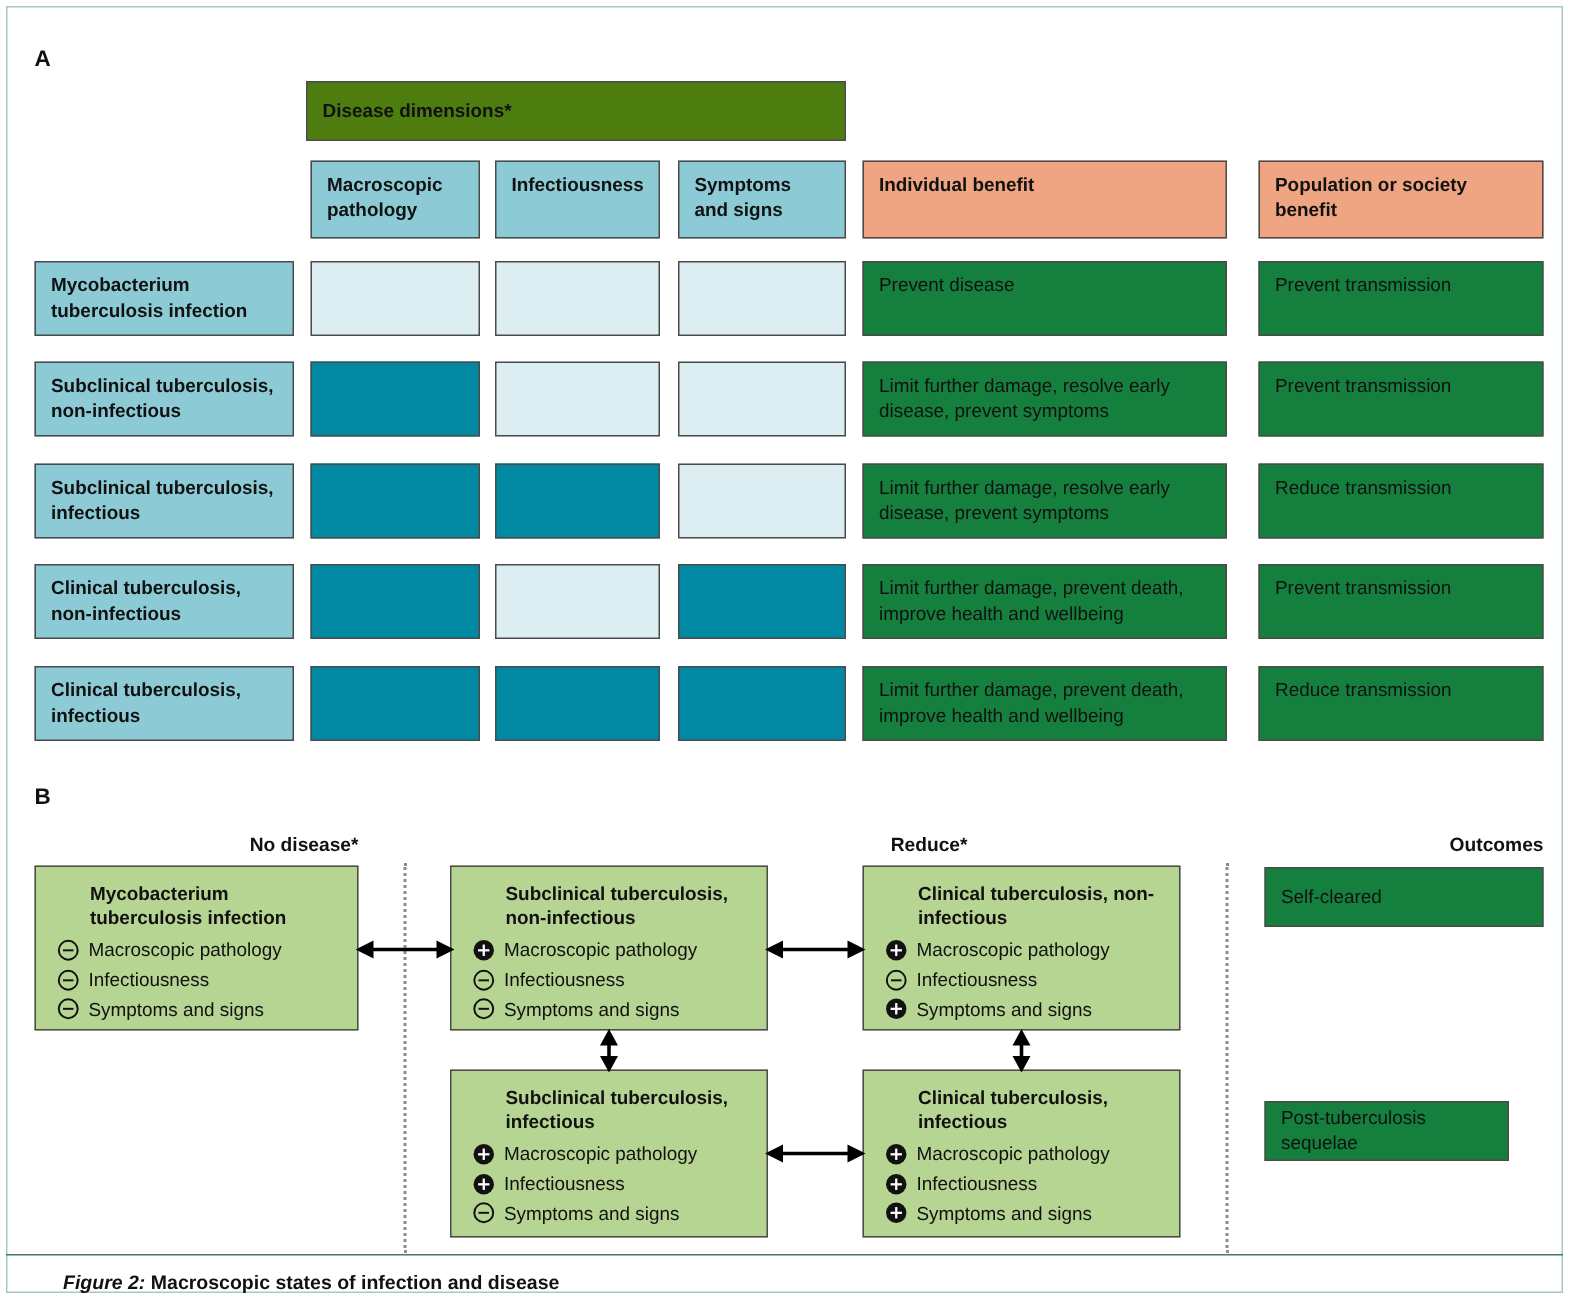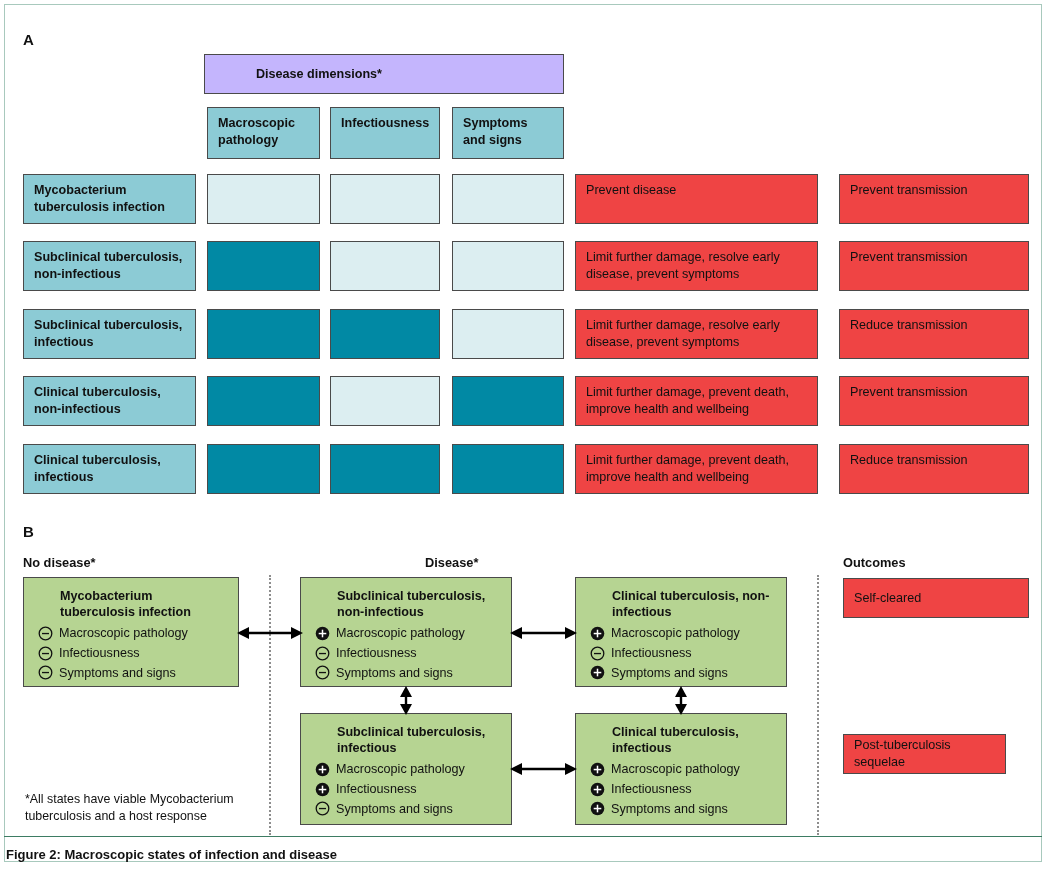--- a/index.html
+++ b/index.html
@@ -29,33 +29,33 @@
   .box .txt{
     padding:7px 10px;
     font-size:12.6px;
     line-height:1.33;
   }
   .bold .txt{font-weight:bold;}
   .teal-head{background:#8ccbd5;}
   .salmon-head{background:#efa582;}
   .teal-dark{background:#0189a4;}
   .teal-light{background:#dceef1;}
-  .peach{background:#ef4444;}
-  .white{background:#c4b5fd;padding-left:41px;}
+  .peach{background:#15803d;}
+  .white{background:#4d7c0f;}
   .it{}
   
   .panel-letter{
     position:absolute;
     font-size:15px;font-weight:bold;
   }
   
   .col-title{
     position:absolute;
     font-size:12.8px;font-weight:bold;
-    text-align:left;
+    text-align:right;
   }
   
   .state-box{
     position:absolute;
     box-sizing:border-box;
     border:1.4px solid #4a4a4a;
     background:#b6d492;
     padding:10px 12px 8px 14px;
   }
   .state-title{
@@ -89,41 +89,47 @@
   }
   
   .cap-rule{
     position:absolute;
     border-top:1.5px solid #3d7c63;
   }
   .caption{
     position:absolute;
     font-size:13px;font-weight:bold;
   }
-  .caption .figno{}
+  .caption .figno{font-style:italic;padding-left:36px;}
 </style>
 </head>
 <body>
 
 <div class="figure-frame">
 
   <div class="panel-letter" style="left:18px;top:26px;">A</div>
 
   <div class="box white bold" style="left:199px;top:49px;width:360px;height:40px;">
     <span class="txt" style="padding-top:11px;">Disease dimensions*</span>
   </div>
 
   <div class="box teal-head bold" style="left:202px;top:102px;width:113px;height:52px;">
     <span class="txt">Macroscopic pathology</span>
   </div>
   <div class="box teal-head bold" style="left:325px;top:102px;width:110px;height:52px;">
     <span class="txt">Infectiousness</span>
   </div>
   <div class="box teal-head bold" style="left:447px;top:102px;width:112px;height:52px;">
     <span class="txt">Symptoms and signs</span>
+  </div>
+  <div class="box salmon-head bold" style="left:570px;top:102px;width:243px;height:52px;">
+    <span class="txt">Individual benefit</span>
+  </div>
+  <div class="box salmon-head bold" style="left:834px;top:102px;width:190px;height:52px;">
+    <span class="txt">Population or society benefit</span>
   </div>
 
   <div class="box teal-head bold" style="left:18px;top:169px;width:173px;height:50px;">
     <span class="txt"><span class="it">Mycobacterium tuberculosis</span><span> infection</span></span>
   </div>
   <div class="box teal-light" style="left:202px;top:169px;width:113px;height:50px;"></div>
   <div class="box teal-light" style="left:325px;top:169px;width:110px;height:50px;"></div>
   <div class="box teal-light" style="left:447px;top:169px;width:112px;height:50px;"></div>
   <div class="box peach" style="left:570px;top:169px;width:243px;height:50px;">
     <span class="txt">Prevent disease</span>
@@ -180,21 +186,21 @@
   <div class="box peach" style="left:570px;top:439px;width:243px;height:50px;">
     <span class="txt">Limit further damage, prevent death, improve health and wellbeing</span>
   </div>
   <div class="box peach" style="left:834px;top:439px;width:190px;height:50px;">
     <span class="txt">Reduce transmission</span>
   </div>
 
   <div class="panel-letter" style="left:18px;top:518px;">B</div>
 
   <div class="col-title" style="left:18px;top:550px;width:216px;">No disease*</div>
-  <div class="col-title" style="left:420px;top:550px;width:220px;">Disease*</div>
+  <div class="col-title" style="left:420px;top:550px;width:220px;">Reduce*</div>
   <div class="col-title" style="left:838px;top:550px;width:186px;">Outcomes</div>
 
   <div class="vdash" style="left:264px;top:570px;height:260px;"></div>
   <div class="vdash" style="left:812px;top:570px;height:260px;"></div>
 
   <div class="state-box" style="left:18px;top:572px;width:216px;height:110px;">
     <div class="state-title" style="padding-left:22px;">
       <span class="it">Mycobacterium tuberculosis</span> <span>infection</span>
     </div>
     <div class="dim-row">
@@ -395,23 +401,20 @@
     </svg>
   </div>
 
   <div class="box peach center-v" style="left:838px;top:573px;width:186px;height:40px;">
     <span class="txt">Self-cleared</span>
   </div>
   <div class="box peach center-v" style="left:838px;top:729px;width:163px;height:40px;">
     <span class="txt">Post-tuberculosis sequelae</span>
   </div>
 
-  <div class="footnote" style="left:20px;top:786px;width:230px;">
-    <span>*All states have viable </span><span class="it">Mycobacterium tuberculosis</span><span> and a host response</span>
-  </div>
 
 </div>
 
 <div class="cap-rule" style="left:4px;top:836px;width:1038px;"></div>
 <div class="caption" style="left:6px;top:847px;">
   <span class="figno">Figure 2:</span>
   <span>Macroscopic states of infection and disease</span>
 </div>
 
 </body></html>

